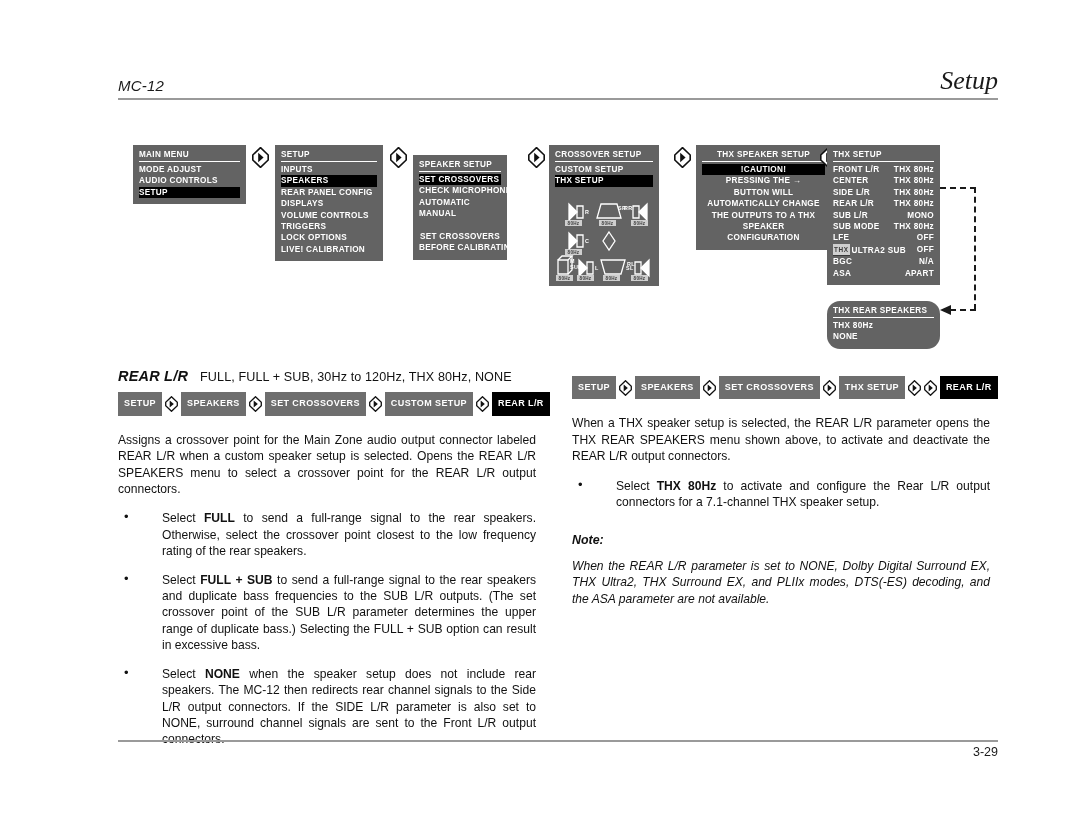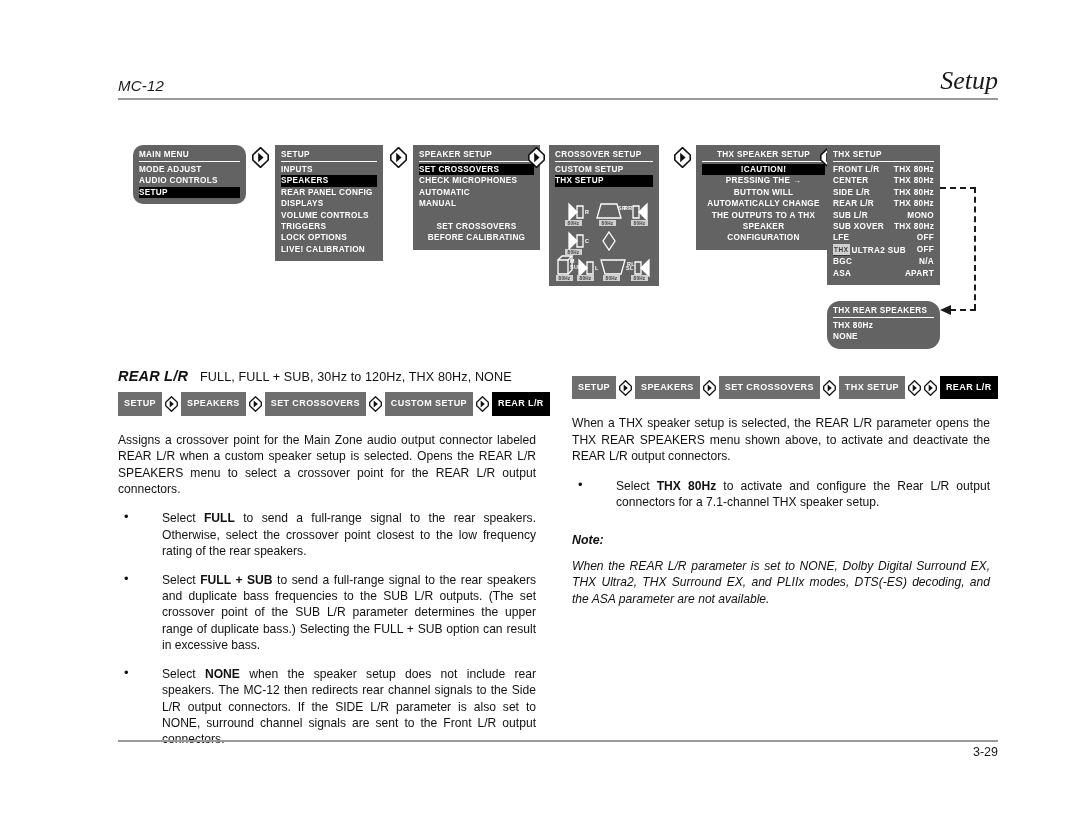--- a/index.html
+++ b/index.html
@@ -143,21 +143,21 @@
 <div class="page">
 
   <div class="header">
     <div class="header-model">MC-12</div>
     <div class="header-section">Setup</div>
   </div>
   <div class="header-rule"></div>
 
   <div class="flow">
 
-    <div class="osd" style="left:133px; top:145px; width:113px;border-radius:10px;">
+    <div class="osd" style="left:133px; top:145px; width:113px;">
       <div class="title">MAIN MENU</div>
       <div class="row">MODE ADJUST</div>
       <div class="row">AUDIO CONTROLS</div>
       <div class="row sel">SETUP</div>
     </div>
 
     <div class="navarrow" style="left:252px; top:147px;">
       <svg viewBox="0 0 17 21">
           <path d="M8.5 0.6 L16.2 8.0 L16.2 13.0 L8.5 20.4 L0.8 13.0 L0.8 8.0 Z" fill="#fff" stroke="#111" stroke-width="1.6"></path>
           <path d="M6.2 5.8 L11.6 10.5 L6.2 15.2 Z" fill="#111"></path>
@@ -176,21 +176,21 @@
       <div class="row">LIVE! CALIBRATION</div>
     </div>
 
     <div class="navarrow" style="left:390px; top:147px;">
       <svg viewBox="0 0 17 21">
           <path d="M8.5 0.6 L16.2 8.0 L16.2 13.0 L8.5 20.4 L0.8 13.0 L0.8 8.0 Z" fill="#fff" stroke="#111" stroke-width="1.6"></path>
           <path d="M6.2 5.8 L11.6 10.5 L6.2 15.2 Z" fill="#111"></path>
         </svg>
     </div>
 
-    <div class="osd" style="left:413px; top:145px; width:127px;">
+    <div class="osd" style="left:413px; top:155px; width:94px;">
       <div class="title">SPEAKER SETUP</div>
       <div class="row sel">SET CROSSOVERS</div>
       <div class="row">CHECK MICROPHONES</div>
       <div class="row">AUTOMATIC</div>
       <div class="row">MANUAL</div>
       <div class="row">&nbsp;</div>
       <div class="row center">SET CROSSOVERS</div>
       <div class="row center">BEFORE CALIBRATING</div>
     </div>
 
@@ -311,21 +311,21 @@
       </div>
       <div class="kv">
         <span class="k">REAR L/R</span>
         <span class="v">THX 80Hz</span>
       </div>
       <div class="kv">
         <span class="k">SUB L/R</span>
         <span class="v">MONO</span>
       </div>
       <div class="kv">
-        <span class="k">SUB XOVER</span>
+        <span class="k">SUB MODE</span>
         <span class="v">THX 80Hz</span>
       </div>
       <div class="kv">
         <span class="k">LFE</span>
         <span class="v">OFF</span>
       </div>
       <div class="kv">
         <span class="k"><span class="thx-glyph">THX</span><span>ULTRA2 SUB</span></span>
         <span class="v">OFF</span>
       </div>

